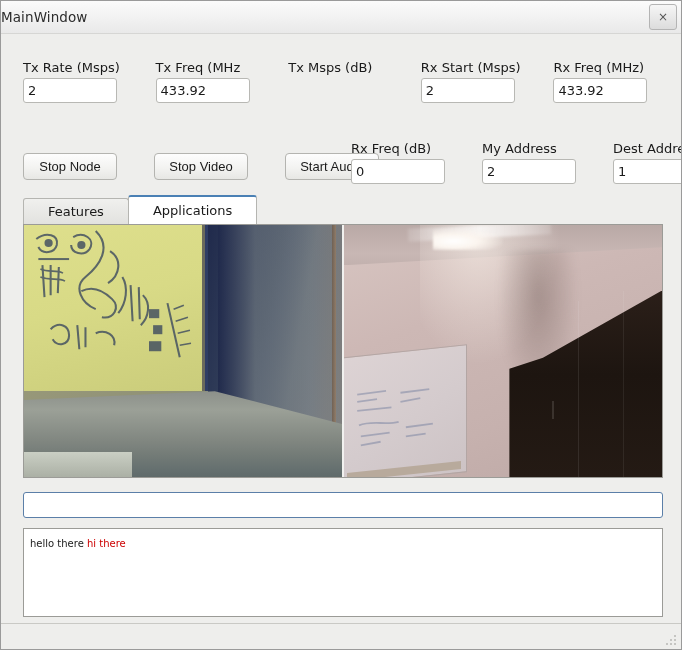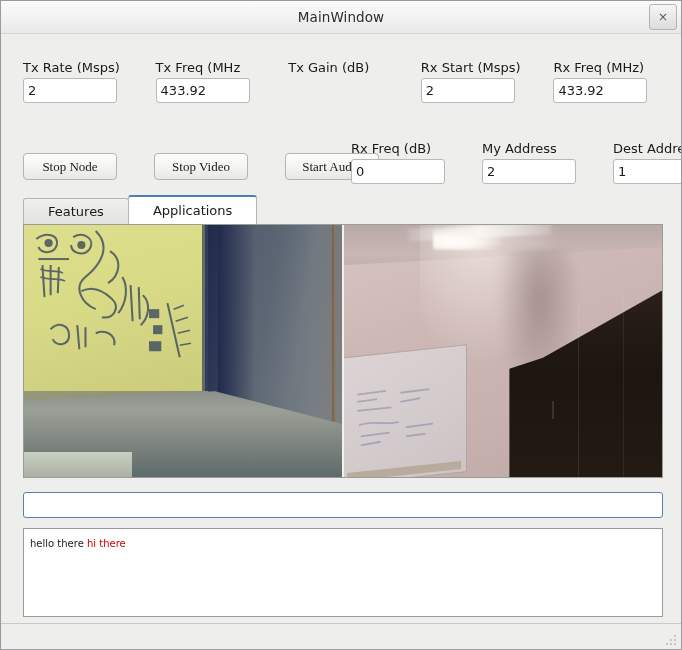--- a/index.html
+++ b/index.html
@@ -23,21 +23,21 @@
   }
   
   .titlebar {
     position: relative;
     height: 32px;
     flex: 0 0 32px;
     background: linear-gradient(to bottom, #fbfbfb 0%, #f2f2f2 50%, #e9e9e9 100%);
     border-bottom: 1px solid #d6d6d4;
     display: flex;
     align-items: center;
-    justify-content: center;
+    justify-content: flex-start;
   }
   .title-text {
     font-size: 13.5px;
     color: #2c2c2c;
     letter-spacing: 0.1px;
   }
   .close-btn {
     position: absolute;
     right: 4px; top: 3px;
     width: 26px; height: 24px;
@@ -100,21 +100,21 @@
     display: flex;
   }
   .qbtn {
     box-sizing: border-box;
     width: 94px;
     height: 27px;
     margin-right: 37px;
     border: 1px solid #b4b4b0;
     border-radius: 4px;
     background: linear-gradient(to bottom, #fdfdfd 0%, #f3f3f1 55%, #e7e7e4 100%);
-    font-family: Liberation Serif, serif;
+    font-family: Liberation Sans, sans-serif;
     font-size: 13px;
     color: #1a1a1a;
     cursor: pointer;
     padding: 0;
   }
   
   .rowb {
     position: absolute;
     left: 350px; top: 107px;
     display: flex;
@@ -368,21 +368,21 @@
       <div class="prow">
         <div class="pcell">
           <div class="plabel">Tx Rate (Msps)</div>
           <input class="pinput" value="2" style="">
         </div>
         <div class="pcell">
           <div class="plabel">Tx Freq (MHz</div>
           <input class="pinput" value="433.92" style="">
         </div>
         <div class="pcell">
-          <div class="plabel">Tx Gain (dB)</div>
+          <div class="plabel">Tx Msps (dB)</div>
         </div>
         <div class="pcell">
           <div class="plabel">Rx Start (Msps)</div>
           <input class="pinput" value="2" style="">
         </div>
         <div class="pcell w6">
           <div class="plabel">Rx Freq (MHz)</div>
           <input class="pinput" value="433.92" style="">
         </div>
       </div>

